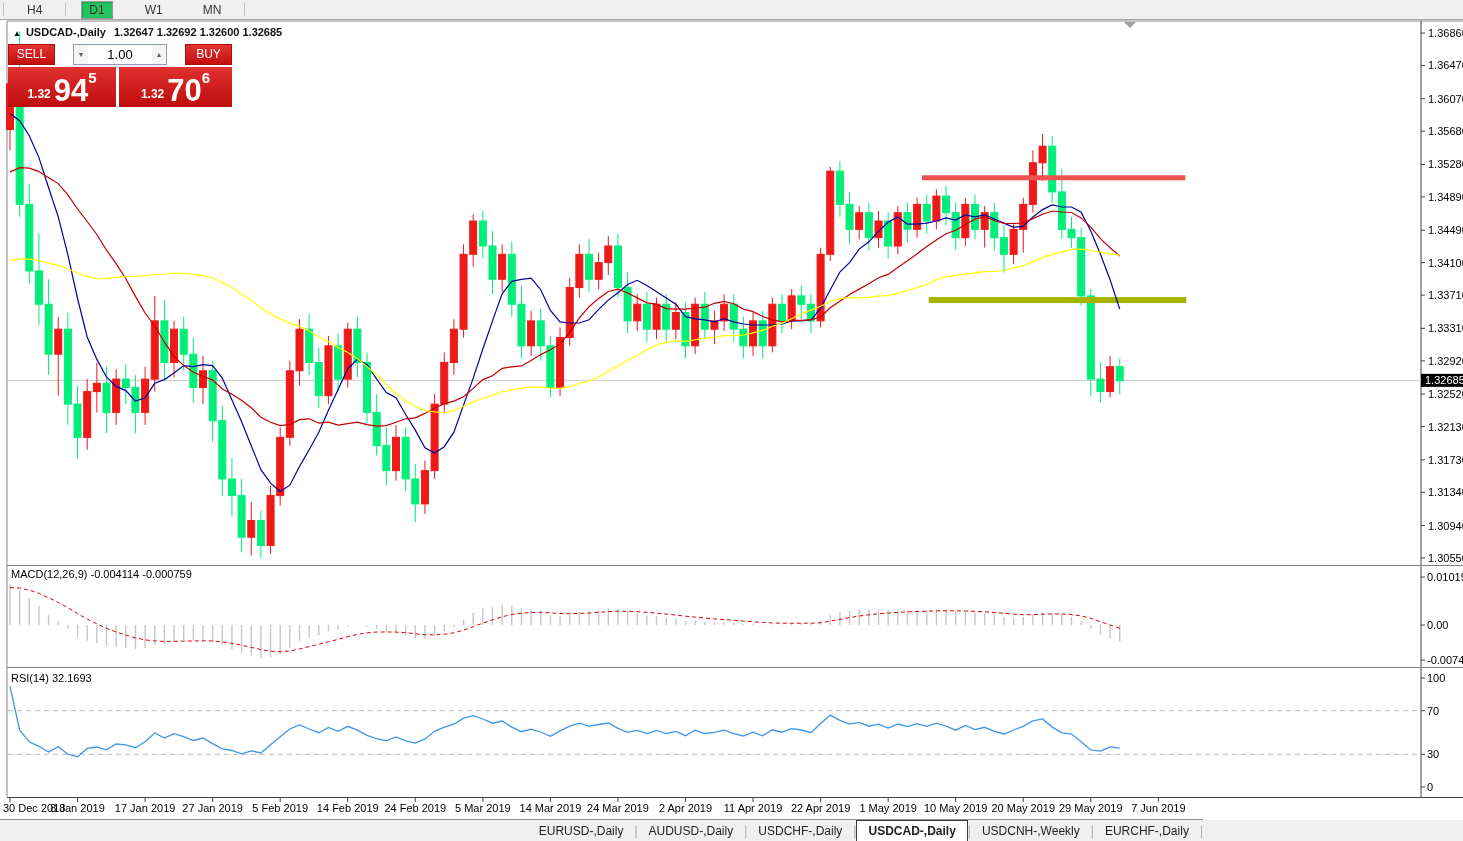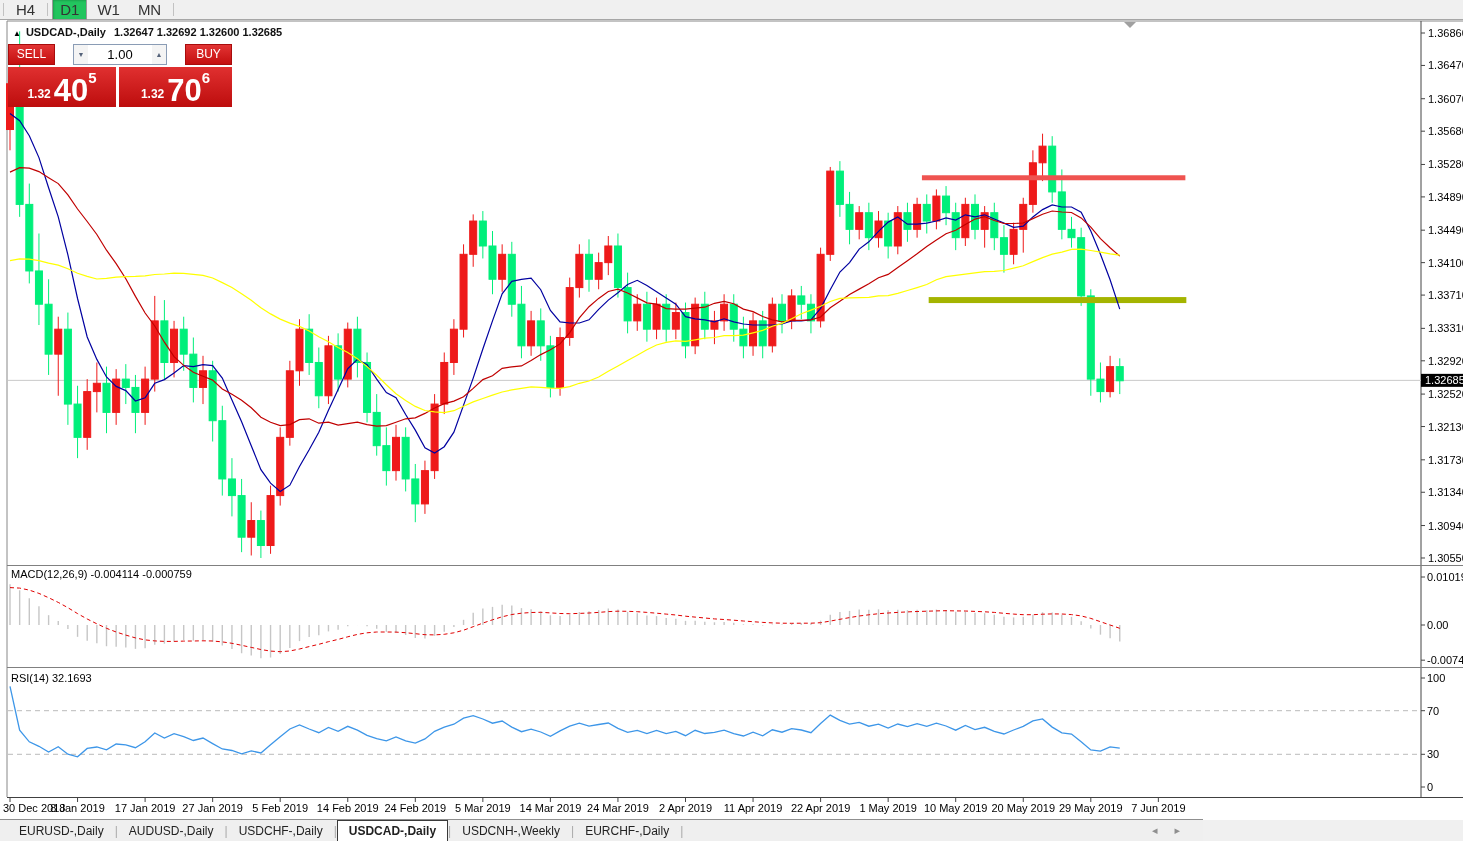--- a/index.html
+++ b/index.html
@@ -1,20 +1,20 @@
 <!DOCTYPE html>
 <html><head>
 <meta charset="utf-8">
 <style>
   html,body{margin:0;padding:0;width:1463px;height:841px;overflow:hidden;
     font-family:"Liberation Sans",sans-serif;background:#f0f0f0;position:relative;}
   
   #toolbar{position:absolute;left:0;top:0;width:1463px;height:19px;background:#f0f0f0;
     border-bottom:1px solid #a6a6a6;display:flex;align-items:center;z-index:5;}
-  .tb-btn{font-size:15px;color:#333;padding:1px 7px;margin:0 1px;border:1px solid transparent;cursor:default;}
+  .tb-btn{font-size:12px;color:#333;padding:1px 7px;margin:0 12px;border:1px solid transparent;cursor:default;}
   .tb-btn.active{background:#22c55e;border:1px solid #999;box-shadow:inset 1px 1px 2px rgba(0,0,0,.18);}
   .tb-sep{width:1px;height:13px;background:#c2c2c2;margin:0 3px;}
   
   #frame{position:absolute;left:0;top:19px;width:1463px;height:801px;background:#fff;}
   #chart-svg{position:absolute;left:0;top:0;z-index:1;}
   
   #chart-header{position:absolute;left:13px;top:7px;z-index:3;font-size:11px;font-weight:bold;color:#111;}
   #chart-header .tri{font-size:8px;margin-right:5px;color:#000;}
   #chart-header .quotes{font-weight:bold;margin-left:8px;}
   
@@ -31,21 +31,21 @@
     align-items:flex-end;justify-content:center;padding-bottom:2px;cursor:pointer;}
   .price-box.sell{width:108px;margin-right:3px;}
   .price-box.buy{width:113px;}
   .p-small{font-size:12px;font-weight:bold;margin:0 3px 4px 0;}
   .p-big{font-size:31px;font-weight:bold;line-height:29px;}
   .p-sup{font-size:15px;font-weight:bold;align-self:flex-start;margin-top:2px;}
   
   .ind-label{position:absolute;z-index:3;font-size:11px;color:#000;}
   
   #tabbar{position:absolute;left:0;bottom:0;width:1203px;height:21px;background:#efefef;
-    border-top:1px solid #8f8f8f;display:flex;align-items:flex-end;z-index:5;font-size:12px;}
+    border-top:1px solid #8f8f8f;display:flex;align-items:flex-end;z-index:5;font-size:12px;flex-direction:column;}
   .tab{padding:2px 11px 3px 11px;color:#222;cursor:pointer;white-space:nowrap;}
   .tab.active{background:#fff;border:1px solid #3a3a3a;border-bottom:none;font-weight:bold;padding-top:3px;}
   .tab-sep{color:#aaa;padding:2px 0 3px 0;}
   #tab-scroll{margin-left:auto;margin-right:16px;color:#8f8f8f;font-size:11px;align-self:center;}
   #tab-scroll span{margin:0 7px;cursor:pointer;}
 </style>
 </head>
 <body>
 
 <div id="toolbar">
@@ -524,21 +524,21 @@
       <div class="vol-wrap">
         <button class="spin">▼</button>
         <input id="vol-input" value="1.00" style="">
         <button class="spin">▲</button>
       </div>
       <div class="tp-btn">BUY</div>
     </div>
     <div class="tp-row2">
       <div class="price-box sell">
         <span class="p-small">1.32</span>
-        <span class="p-big">40</span>
+        <span class="p-big">94</span>
         <span class="p-sup">5</span>
       </div>
       <div class="price-box buy">
         <span class="p-small">1.32</span>
         <span class="p-big">70</span>
         <span class="p-sup">6</span>
       </div>
     </div>
   </div>
 

